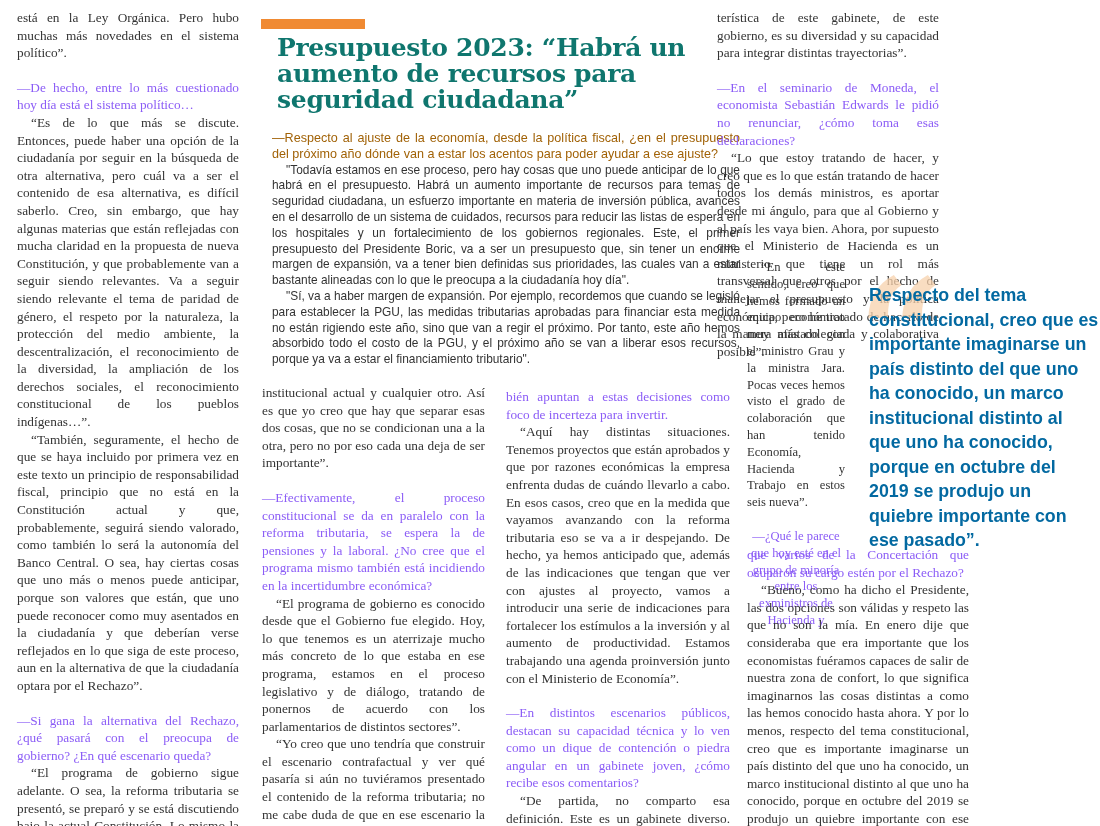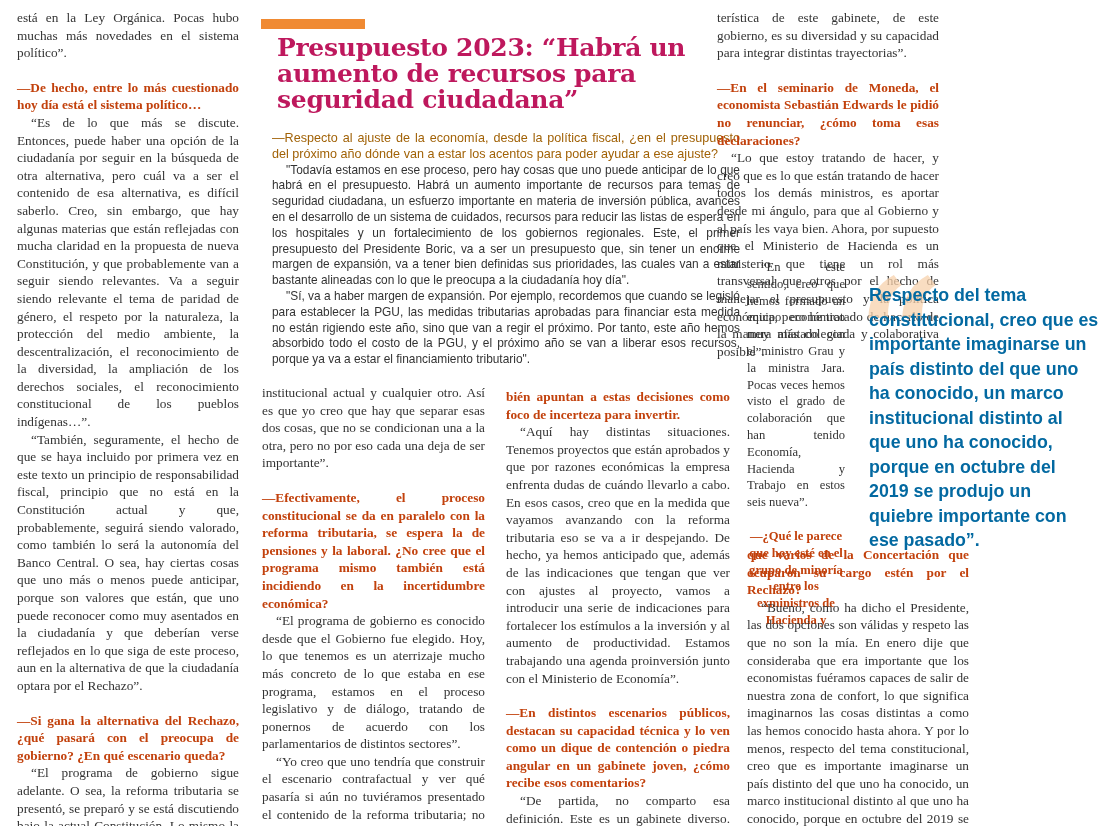--- a/index.html
+++ b/index.html
@@ -1,41 +1,41 @@
 <!DOCTYPE html>
 <html><head>
 <meta charset="utf-8">
 <style>
   html, body { margin: 0; padding: 0; background: #ffffff; }
   body { width: 1100px; height: 826px; position: relative; overflow: hidden; color: #2a2a2a; }
   .col { position: absolute; font-family: "Liberation Serif", "DejaVu Serif", serif; font-size: 13.3px; line-height: 17.6px; text-align: justify; hyphens: auto; color: #333; }
   .col p { margin: 0; text-indent: 14px; }
   .col p.noindent { text-indent: 0; }
-  .col .q { font-weight: bold; color: #c2410c; text-indent: 0; margin-top: 17px; }
+  .col .q { font-weight: normal; color: #8b5cf6; text-indent: 0; margin-top: 17px; }
   .col .q.first { margin-top: 4px; }
   #col1 { left: 17px; top: 9px; width: 222px; }
   #col2 { left: 262px; top: 384px; width: 223px; }
   #col3 { left: 506px; top: 384px; width: 224px; }
   #col4top { left: 717px; top: 9px; width: 222px; }
   #col4narrow { left: 747px; top: 259px; width: 98px; font-size: 12.6px; line-height: 16.8px; }
   #col4bottom { left: 747px; top: 542px; width: 222px; }
   #accent-bar { position: absolute; left: 261px; top: 19px; width: 104px; height: 10px; background: #f08a32; }
-  #headline { position: absolute; left: 277px; top: 35px; width: 450px; margin: 0; font-family: "DejaVu Serif", "Liberation Serif", serif; font-weight: 900; font-size: 25px; line-height: 26px; color: #be185d; letter-spacing: -0.3px; }
+  #headline { position: absolute; left: 277px; top: 35px; width: 450px; margin: 0; font-family: "DejaVu Serif", "Liberation Serif", serif; font-weight: 900; font-size: 25px; line-height: 26px; color: #0f766e; letter-spacing: -0.3px; }
   #sidebar-box { position: absolute; left: 272px; top: 131px; width: 468px; font-family: "Liberation Sans", "DejaVu Sans", sans-serif; font-size: 11.9px; line-height: 15.8px; color: #333; }
   #sidebar-box p { margin: 0; text-indent: 14px; text-align: justify; }
   #sidebar-box .q { font-weight: normal; font-size: 12.6px; line-height: 15.8px; text-indent: 0; color: #a16207; margin-top: 0; }
   #sidebar-box .q2 { margin-top: 15px; }
   #pullquote { position: absolute; left: 869px; top: 283px; width: 230px; font-family: Liberation Sans, sans-serif; font-weight: bold; font-size: 17.8px; line-height: 24.5px; color: #0369a1; z-index: 2; }
   #quote-mark { position: absolute; left: 858px; top: 258px; font-family: "DejaVu Serif", serif; font-weight: bold; font-size: 150px; line-height: 150px; color: #f8d2ad; opacity: 0.75; z-index: 1; }
 </style>
 </head>
 <body>
 
 <div id="col1" class="col">
-  <p class="noindent">está en la Ley Orgánica. Pocas hubo muchas más novedades en el sistema político”.</p>
+  <p class="noindent">está en la Ley Orgánica. Pero hubo muchas más novedades en el sistema político”.</p>
   <p class="q">—De hecho, entre lo más cuestionado hoy día está el sistema político…</p>
   <p>“Es de lo que más se discute. Entonces, puede haber una opción de la ciudadanía por seguir en la búsqueda de otra alternativa, pero cuál va a ser el contenido de esa alternativa, es difícil saberlo. Creo, sin embargo, que hay algunas materias que están reflejadas con mucha claridad en la propuesta de nueva Constitución, y que probablemente van a seguir siendo relevantes. Va a seguir siendo relevante el tema de paridad de género, el respeto por la naturaleza, la protección del medio ambiente, la descentralización, el reconocimiento de la diversidad, la ampliación de los derechos sociales, el reconocimiento constitucional de los pueblos indígenas…”.</p>
   <p>“También, seguramente, el hecho de que se haya incluido por primera vez en este texto un principio de responsabilidad fiscal, principio que no está en la Constitución actual y que, probablemente, seguirá siendo valorado, como también lo será la autonomía del Banco Central. O sea, hay ciertas cosas que uno más o menos puede anticipar, porque son valores que están, que uno puede reconocer como muy asentados en la ciudadanía y que deberían verse reflejados en lo que siga de este proceso, aun en la alternativa de que la ciudadanía optara por el Rechazo”.</p>
   <p class="q">—Si gana la alternativa del Rechazo, ¿qué pasará con el preocupa de gobierno? ¿En qué escenario queda?</p>
   <p>“El programa de gobierno sigue adelante. O sea, la reforma tributaria se presentó, se preparó y se está discutiendo bajo la actual Constitución. Lo mismo la reducción de la jornada laboral a 40 horas y lo será también la reforma previsional. Todo eso va a seguir adelante”.</p>
 
 </div>
 
 <div id="accent-bar"></div>
 <h2 id="headline">Presupuesto 2023: “Habrá un aumento de recursos para seguridad ciudadana”</h2>

